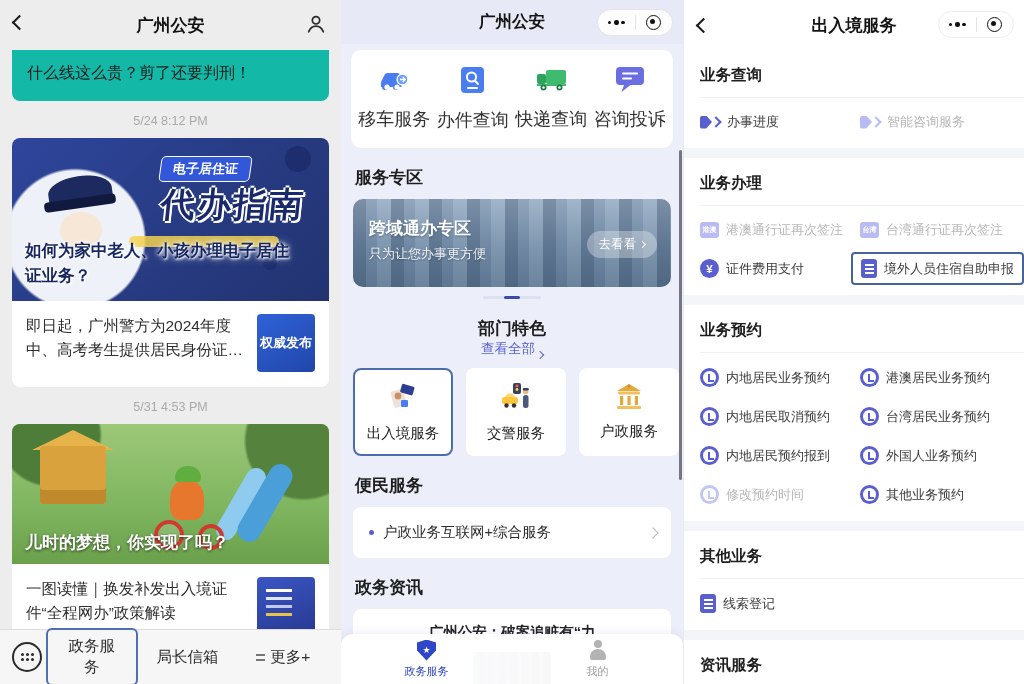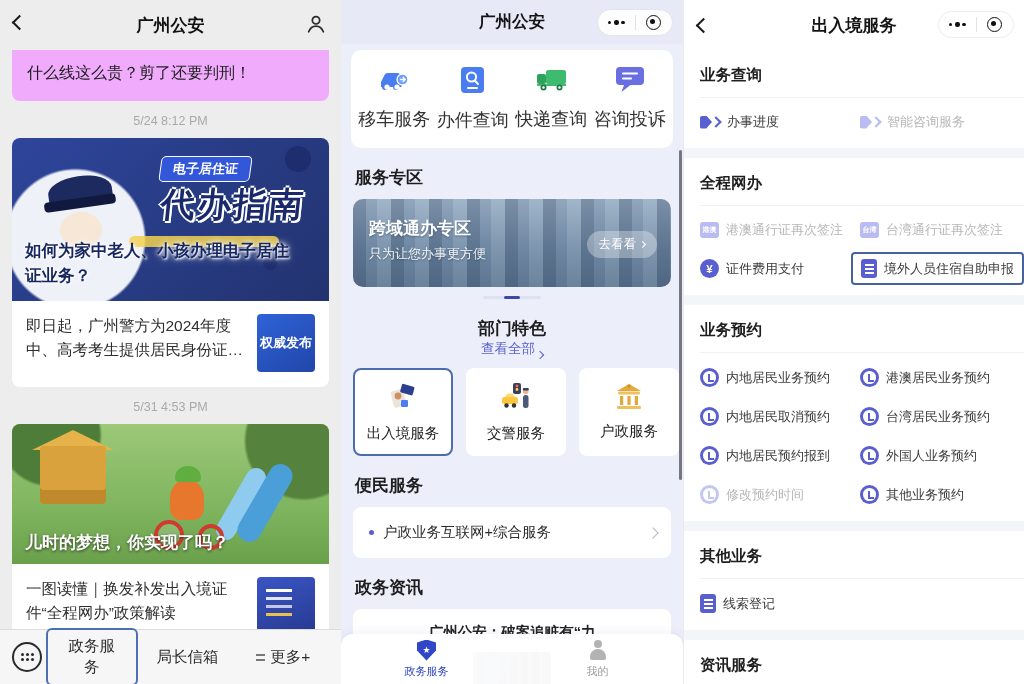--- a/index.html
+++ b/index.html
@@ -6,21 +6,21 @@
   html,body { width:1024px; height:684px; overflow:hidden; font-family:"Liberation Sans","DejaVu Sans",sans-serif; }
   .screen { display:flex; width:912px; height:684px; background:#fff; }
   .panel { position:relative; height:684px; overflow:hidden; flex:none; }
 
   
   .p-left { width:341px; background:#ededed; }
   .wx-header { height:50px; display:flex; align-items:center; justify-content:center; position:relative; background:#ededed; }
   .wx-title { font-size:17px; font-weight:bold; color:#111; }
   .back-chevron { position:absolute; left:14px; top:17px; width:11px; height:11px; border-left:2.4px solid #1a1a1a; border-bottom:2.4px solid #1a1a1a; transform:rotate(45deg); }
   .hdr-person { position:absolute; right:14px; top:13px; }
-  .tail-card { margin:0 12px; background:#f0abfc; border-radius:0 0 8px 8px; padding:13px 15px 17px; font-size:16px; color:#1c1c1c; }
+  .tail-card { margin:0 12px; background:#14b8a6; border-radius:0 0 8px 8px; padding:13px 15px 17px; font-size:16px; color:#1c1c1c; }
   .timestamp { text-align:center; font-size:12.5px; color:#a9a9a9; margin:13px 0 10px; }
   .article-card { margin:0 12px; background:#fff; border-radius:8px; overflow:hidden; }
   .art-img { position:relative; height:163px; overflow:hidden; }
   .art1-bg { background:radial-gradient(circle at 20% 62%, #eef1f8 0 25%, transparent 26%), linear-gradient(135deg,#2e459b 0%, #22336f 100%); }
   .art1-cap { position:absolute; left:36px; top:38px; width:64px; height:30px; background:#1c2a60; border-radius:50% 50% 8px 8px; transform:rotate(-8deg); }
   .art1-capband { position:absolute; left:32px; top:60px; width:72px; height:10px; background:#111a3e; border-radius:4px; transform:rotate(-8deg); }
   .art1-face { position:absolute; left:48px; top:74px; width:42px; height:36px; background:#f6e7d6; border-radius:50%; }
   .art1-badge { position:absolute; right:78px; top:18px; background:#3357d9; border:1px solid #fff; color:#fff; font-size:13px; font-weight:bold; padding:3px 12px; border-radius:5px; transform:skewX(-8deg); }
   .art1-big { position:absolute; right:24px; top:44px; font-size:34px; font-weight:900; color:#19296b; letter-spacing:2px; transform:skewX(-6deg); text-shadow:-2px 0 0 #fff, 2px 0 0 #fff, 0 -2px 0 #fff, 0 2px 0 #fff, 2px 2px 0 #fff; }
   .art1-strip { position:absolute; right:50px; top:98px; width:150px; height:11px; background:#f3d14e; border-radius:6px; opacity:.85; }
@@ -373,21 +373,21 @@
         <span class="ic ic-prog"></span>
         <span>办事进度</span>
       </div>
       <div class="ritem disabled">
         <span class="ic ic-prog"></span>
         <span>智能咨询服务</span>
       </div>
     </div>
     <div class="band"></div>
 
-    <div class="rsec-title">全程网办</div>
+    <div class="rsec-title">业务办理</div>
     <div class="rsec-div"></div>
     <div class="items-grid">
       <div class="ritem disabled">
         <span class="ic ic-pass" data-ch="港澳"></span>
         <span>港澳通行证再次签注</span>
       </div>
       <div class="ritem disabled">
         <span class="ic ic-pass" data-ch="台湾"></span>
         <span>台湾通行证再次签注</span>
       </div>

